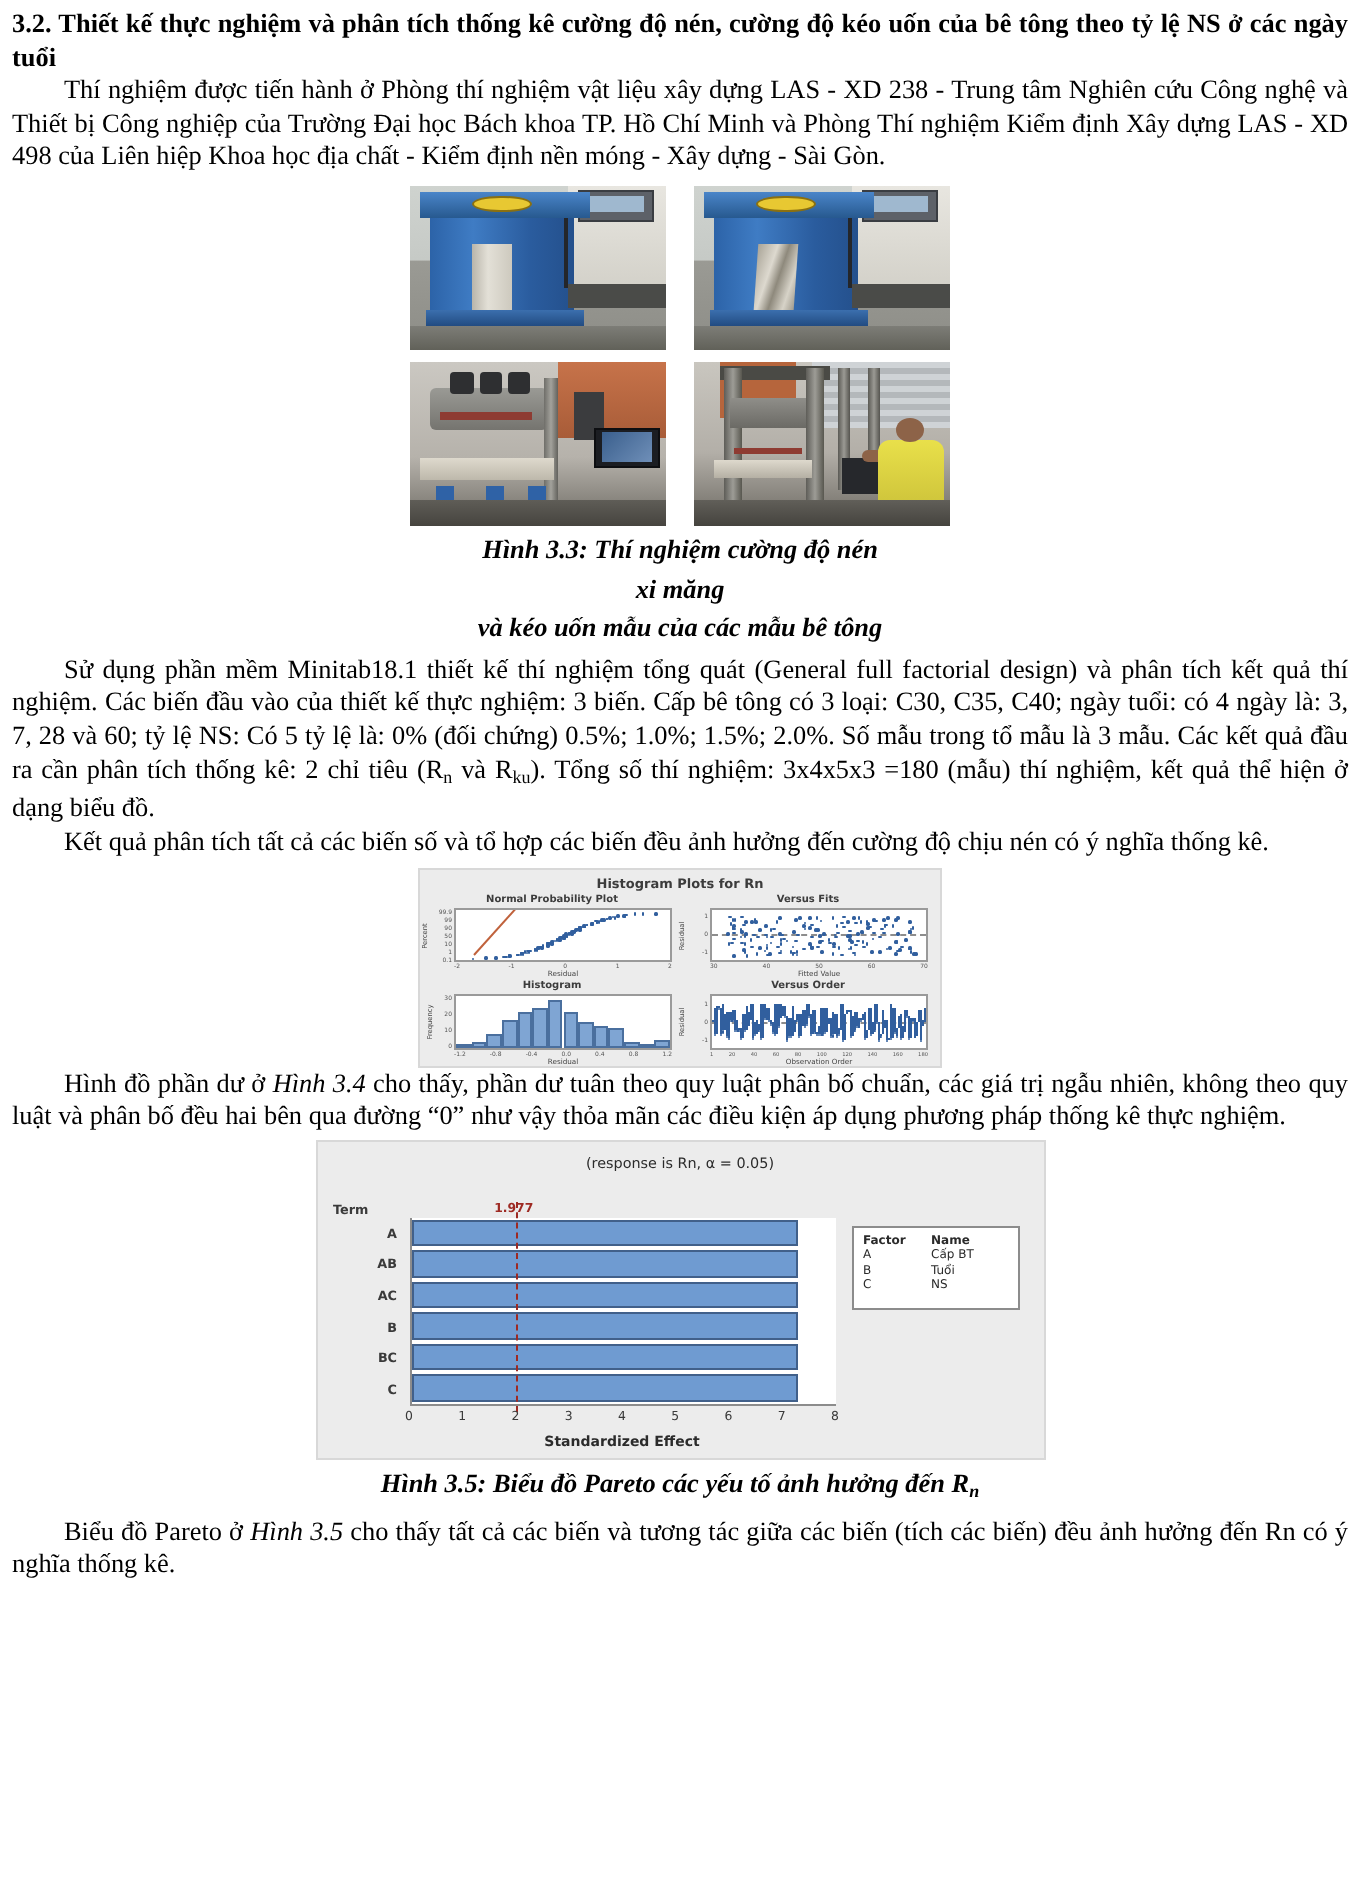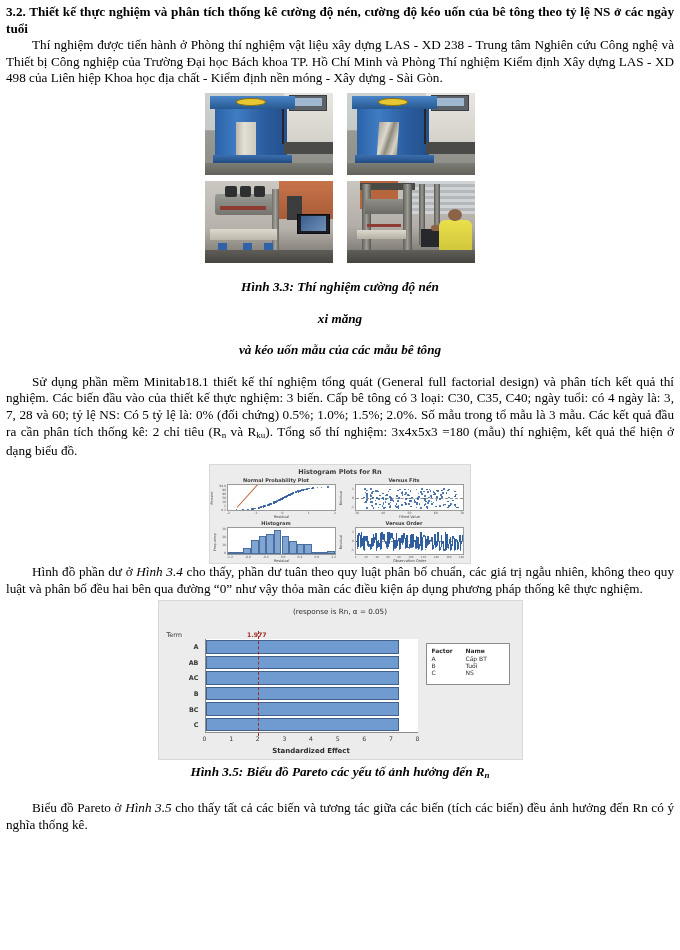--- a/index.html
+++ b/index.html
@@ -41,21 +41,21 @@
     line-height: 16.6px;
     font-style: italic;
     margin: 0 6px;
   }
   .caption {
     font-weight: bold;
     font-style: italic;
     font-size: 13.2px;
     line-height: 15.6px;
     text-align: center;
-    margin: 16px;
+    margin: 4px;
   }
   sub { font-size: 9px; vertical-align: -0.25em; }
   .it { font-style: italic; }
 
   
   .photo-grid {
     width: 270px;
     margin: 6px auto 2px auto;
     display: grid;
     grid-template-columns: 128px 128px;
@@ -286,21 +286,21 @@
     left: 0; width: 34px;
     text-align: right;
     font-size: 6.4px;
     font-weight: bold;
     color: #3a3a3a;
     transform: translateY(-50%);
   }
   .term-axis-label {
     position: absolute;
     left: 2px; top: -2px;
-    font-size: 6.4px; font-weight: normal; color: #3a3a3a;
+    font-size: 6.4px; font-weight: bold; color: #3a3a3a;
   }
   .plot-area {
     position: absolute;
     left: 40px; top: 6px; right: 98px; bottom: 22px;
     background: #fff;
     border-left: 0.8px solid #8c8c8c;
     border-bottom: 0.8px solid #8c8c8c;
   }
   .pbar {
     position: absolute;
@@ -438,20 +438,21 @@
   </div>
 
   <div class="caption">Hình 3.3: Thí nghiệm cường độ nén</div>
   <div class="caption">xi măng</div>
   <div class="caption">và kéo uốn mẫu của các mẫu bê tông</div>
 
   <div class="body-text indent" style="margin-top:5px;">
     <span>Sử dụng phần mềm Minitab18.1 thiết kế thí nghiệm tổng quát (General full factorial design) và phân tích kết quả thí nghiệm. Các biến đầu vào của thiết kế thực nghiệm: 3 biến. Cấp bê tông có 3 loại: C30, C35, C40; ngày tuổi: có 4 ngày là: 3, 7, 28 và 60; tỷ lệ NS: Có 5 tỷ lệ là: 0% (đối chứng) 0.5%; 1.0%; 1.5%; 2.0%. Số mẫu trong tổ mẫu là 3 mẫu. Các kết quả đầu ra cần phân tích thống kê: 2 chỉ tiêu (R</span><sub>n</sub><span> và R</span><sub>ku</sub><span>). Tổng số thí nghiệm: 3x4x5x3 =180 (mẫu) thí nghiệm, kết quả thể hiện ở dạng biểu đồ.</span>
   </div>
 
+  <div class="body-text indent">Kết quả phân tích tất cả các biến số và tổ hợp các biến đều ảnh hưởng đến cường độ chịu nén có ý nghĩa thống kê.</div>
 
   <div class="mtb-panel resid-panel">
     <div class="resid-title">Histogram Plots for Rn</div>
     <div class="resid-grid">
 
       <div class="sub-wrap">
         <div class="sub-title">Normal Probability Plot</div>
         <div class="ylab">Percent</div>
         <div class="ticks-y">
           <span>99.9</span>

